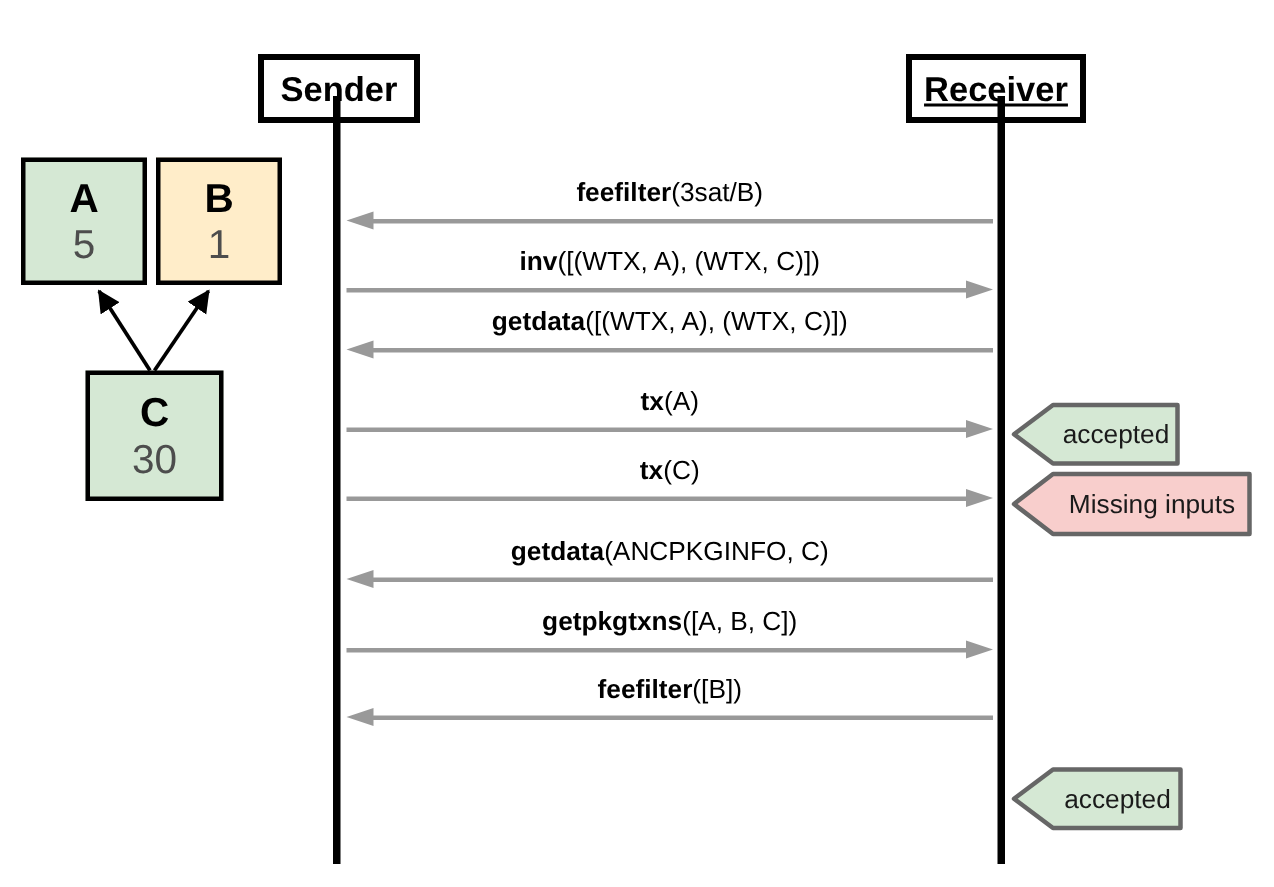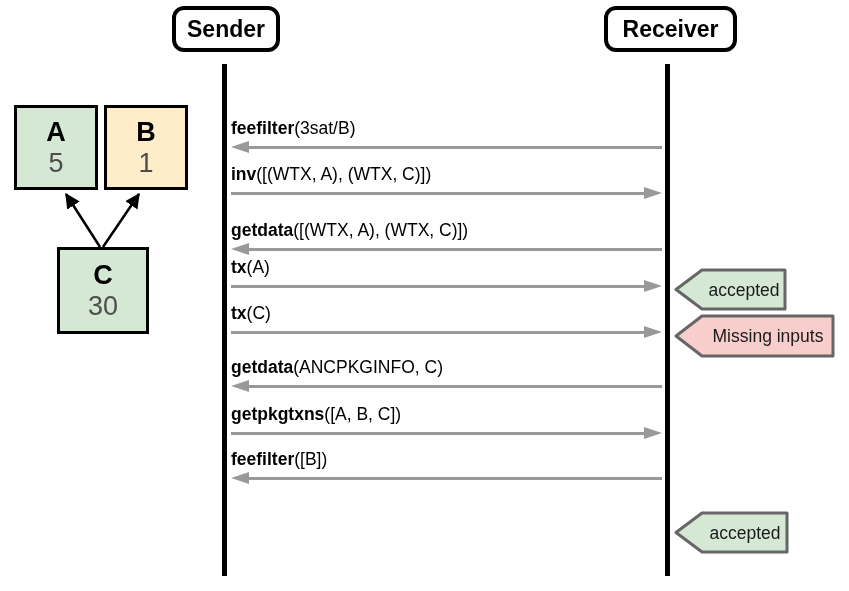--- a/index.html
+++ b/index.html
@@ -9,28 +9,28 @@
   
   .node{position:absolute;border:3px solid #000;box-sizing:border-box;
         display:flex;flex-direction:column;align-items:center;justify-content:center;}
   .node.green{background:#d5e8d4;}
   .node.cream{background:#ffedc9;}
   .node .letter{font-weight:700;font-size:27px;line-height:31px;color:#000;}
   .node .value{font-size:27px;line-height:31px;color:#4d4d4d;}
   .edges{position:absolute;left:0;top:180px;}
 
   
-  .actor{position:absolute;top:6px;height:46px;border:4px solid #000;border-radius:12px;
+  .actor{position:absolute;top:36px;height:46px;border:4px solid #000;border-radius:0;
          box-sizing:border-box;background:#fff;display:flex;align-items:center;justify-content:center;
          font-weight:700;font-size:23px;color:#000;}
   .lifeline{position:absolute;top:64px;height:512px;width:5px;background:#000;}
 
   
   .msg{position:absolute;left:231px;width:431px;}
-  .lbl{text-align:left;font-size:17.5px;line-height:20px;margin-bottom:3px;
+  .lbl{text-align:center;font-size:17.5px;line-height:20px;margin-bottom:3px;
        white-space:nowrap;color:#000;}
   .lbl .b{font-weight:700;}
   .arr{position:relative;height:13px;}
   .arr .shaft{position:absolute;top:5px;height:3px;background:#999999;}
   .arr.right .shaft{left:0;right:15px;}
   .arr.left  .shaft{left:15px;right:0;}
   .arr .head{position:absolute;top:0;width:0;height:0;
              border-top:6.5px solid transparent;border-bottom:6.5px solid transparent;}
   .arr.right .head{right:0;border-left:18px solid #999999;}
   .arr.left  .head{left:0;border-right:18px solid #999999;}
@@ -62,42 +62,42 @@
     <defs>
       <marker id="ah" markerWidth="8" markerHeight="8" refX="5.5" refY="3" orient="auto">
         <path d="M0,0 L6,3 L0,6 z" fill="#000"></path>
       </marker>
     </defs>
     <line x1="100" y1="67" x2="66" y2="14" stroke="#000" stroke-width="2.5" marker-end="url(#ah)"></line>
     <line x1="103" y1="67" x2="139" y2="14" stroke="#000" stroke-width="2.5" marker-end="url(#ah)"></line>
   </svg>
 
   <div class="actor" style="left:172px;width:108px;">Sender</div>
-  <div class="actor" style="left:604px;width:133px;">Receiver</div>
+  <div class="actor" style="left:604px;width:120px;text-decoration:underline;">Receiver</div>
 
   <div class="lifeline" style="left:222px;"></div>
   <div class="lifeline" style="left:665px;"></div>
 
   <div class="msg" style="top:118px;">
     <div class="lbl"><span class="b">feefilter</span><span>(3sat/B)</span></div>
     <div class="arr left">
         <div class="shaft"></div>
         <div class="head"></div>
       </div>
   </div>
 
   <div class="msg" style="top:164px;">
     <div class="lbl"><span class="b">inv</span><span>([(WTX, A), (WTX, C)])</span></div>
     <div class="arr right">
         <div class="shaft"></div>
         <div class="head"></div>
       </div>
   </div>
 
-  <div class="msg" style="top:220px;">
+  <div class="msg" style="top:204px;">
     <div class="lbl"><span class="b">getdata</span><span>([(WTX, A), (WTX, C)])</span></div>
     <div class="arr left">
         <div class="shaft"></div>
         <div class="head"></div>
       </div>
   </div>
 
   <div class="msg" style="top:257px;">
     <div class="lbl"><span class="b">tx</span><span>(A)</span></div>
     <div class="arr right">

